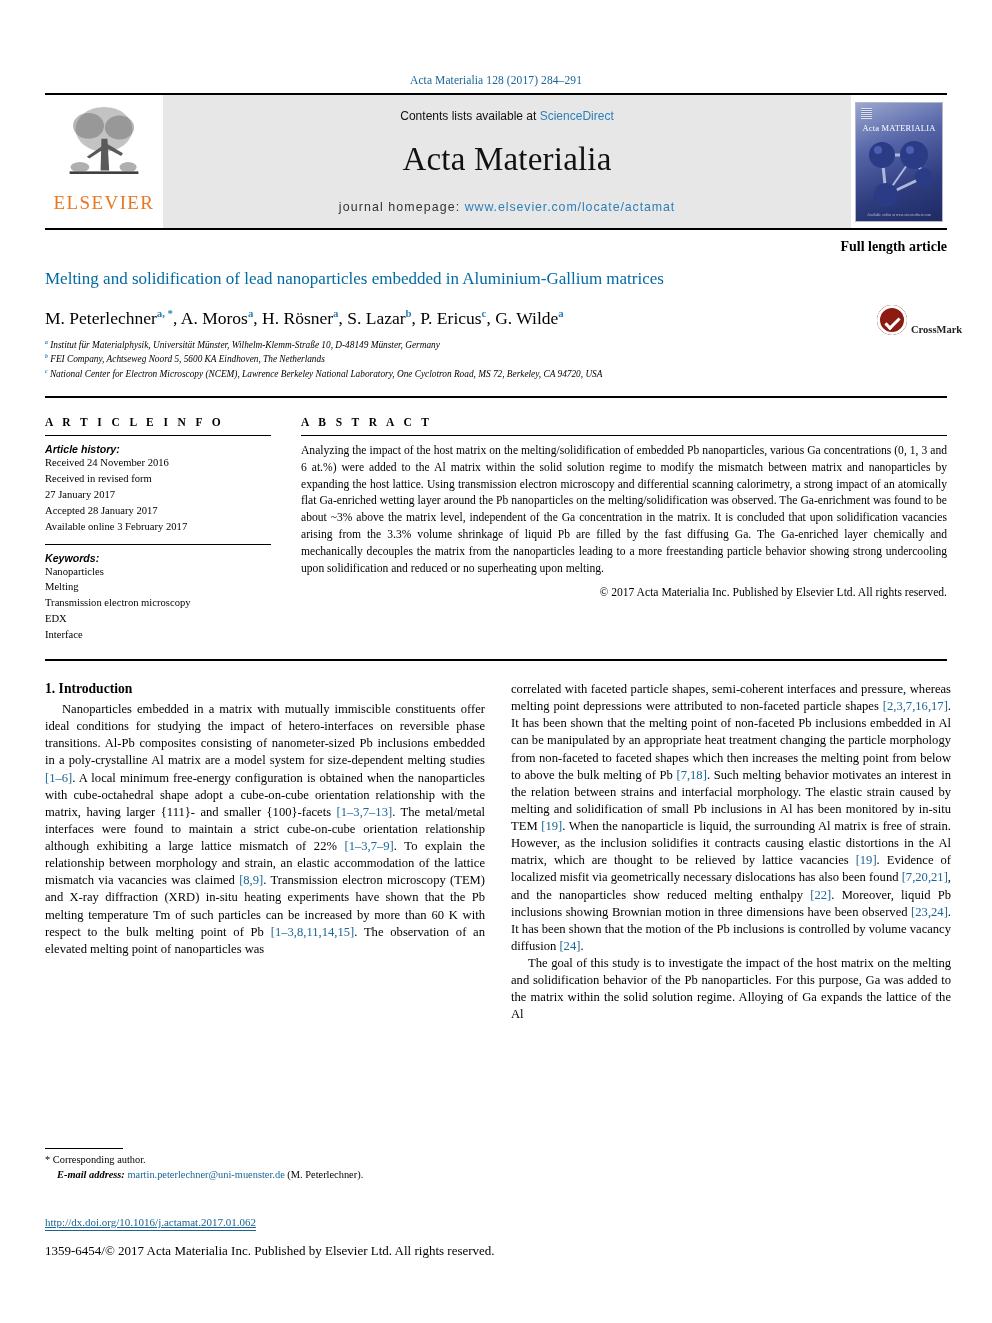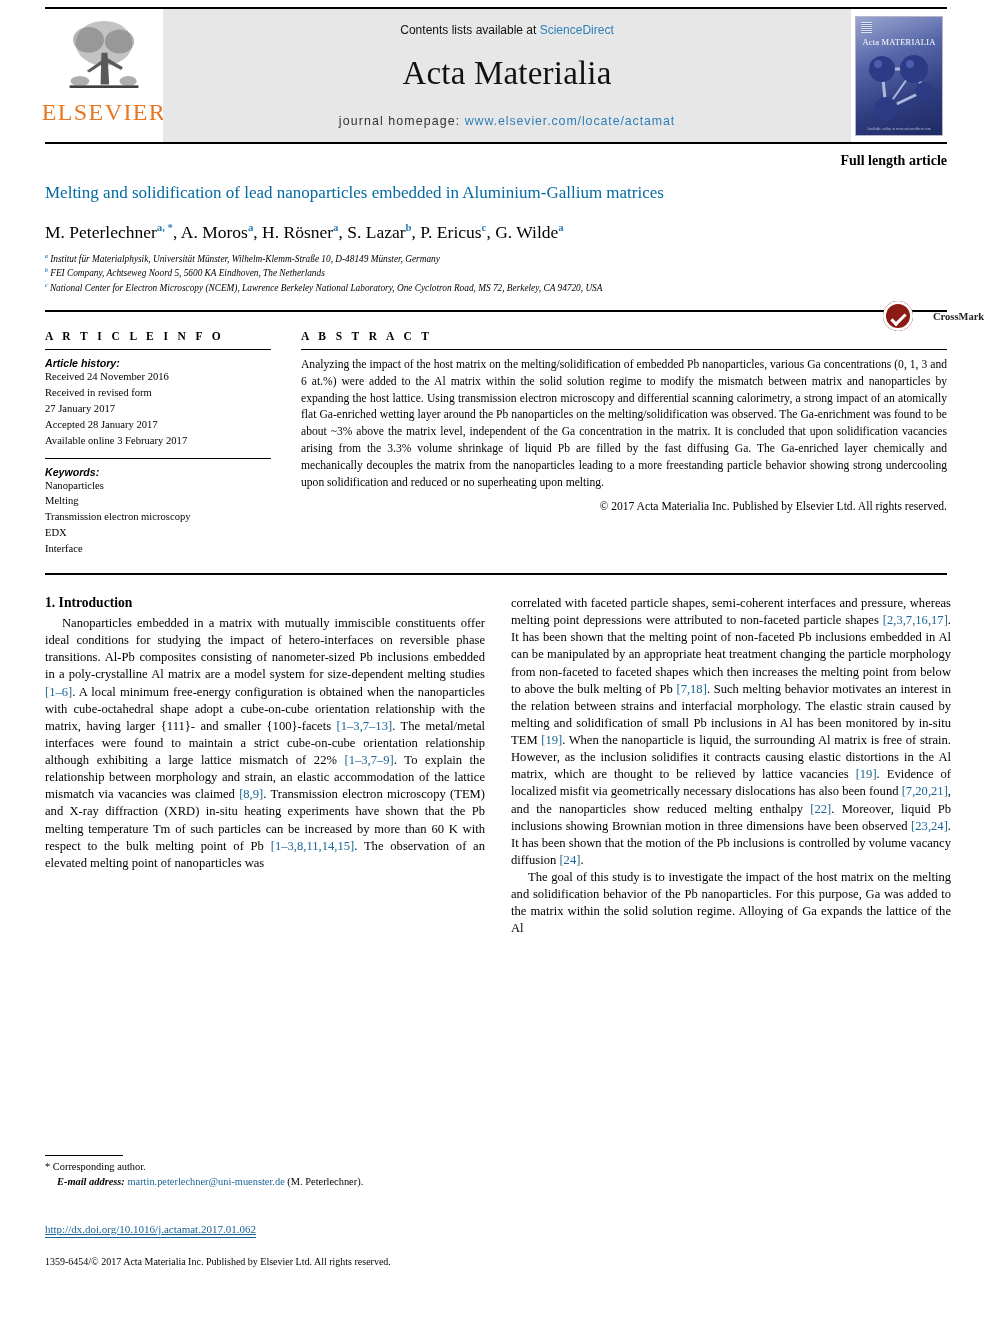--- a/index.html
+++ b/index.html
@@ -51,25 +51,25 @@
     padding-top: 5px;
     box-sizing: border-box;
   }
   .elsevier-tree {
     width: 86px;
     height: 86px;
     display: block;
   }
   .elsevier-word {
     font-family: "Liberation Serif", serif;
-    font-size: 24px;
+    font-size: 19px;
     letter-spacing: 1.4px;
     color: #e87722;
     line-height: 1;
-    margin-top: 0;
+    margin-top: 7px;
   }
   .mast-center {
     flex: 1;
     background: #e7e7e7;
     position: relative;
     text-align: center;
     box-sizing: border-box;
     padding-top: 14px;
   }
   .contents-line {
@@ -169,27 +169,26 @@
     margin-top: 9px;
   }
   .aff {
     font-size: 9.3px;
     font-style: italic;
     line-height: 1.48;
     font-family: "Liberation Serif", serif;
   }
   .crossmark {
     position: absolute;
-    right: 35px;
+    right: 41px;
     top: 283px;
     width: 74px;
     height: 52px;
     display: flex;
-    align-items: center;
-    gap: 16px;
+    align-items: flex-end;
   }
   .cm-circle {
     width: 30px; height: 30px;
     border-radius: 50%;
     background: #8c1b13;
     position: relative;
     flex: none;
     box-shadow: inset 0 0 0 3px #fff, inset 0 0 0 5px #8c1b13;
   }
   .cm-circle:after {
@@ -312,30 +311,31 @@
   }
   .doi-link {
     font-size: 11px;
     color: #1a6496;
     font-family: "Liberation Serif", serif;
     border-bottom: 1px solid #1a6496;
     display: inline-block;
     line-height: 1.25;
   }
   .doi-copy {
-    font-size: 10px;
-    margin-top: 18px;
+    font-size: 13px;
+    margin-top: 12px;
     font-family: "Liberation Serif", serif;
   }
 </style>
 </head>
 <body>
 
 <div class="page">
 
+  <div class="runhead">Acta Materialia 128 (2017) 284–291</div>
 
   <div class="masthead">
 
     <div class="mast-left">
       <svg class="elsevier-tree" viewBox="0 0 100 100">
         <g fill="#4a4a4a">
           <ellipse cx="50" cy="34" rx="33" ry="26" fill="#7a7a7a" opacity=".45"></ellipse>
           <ellipse cx="32" cy="30" rx="18" ry="15" fill="#6d6d6d" opacity=".5"></ellipse>
           <ellipse cx="68" cy="32" rx="17" ry="14" fill="#6d6d6d" opacity=".5"></ellipse>
           <path d="M47 45 L46 82 L56 82 L54 45 Z" fill="#5a5a5a"></path>

